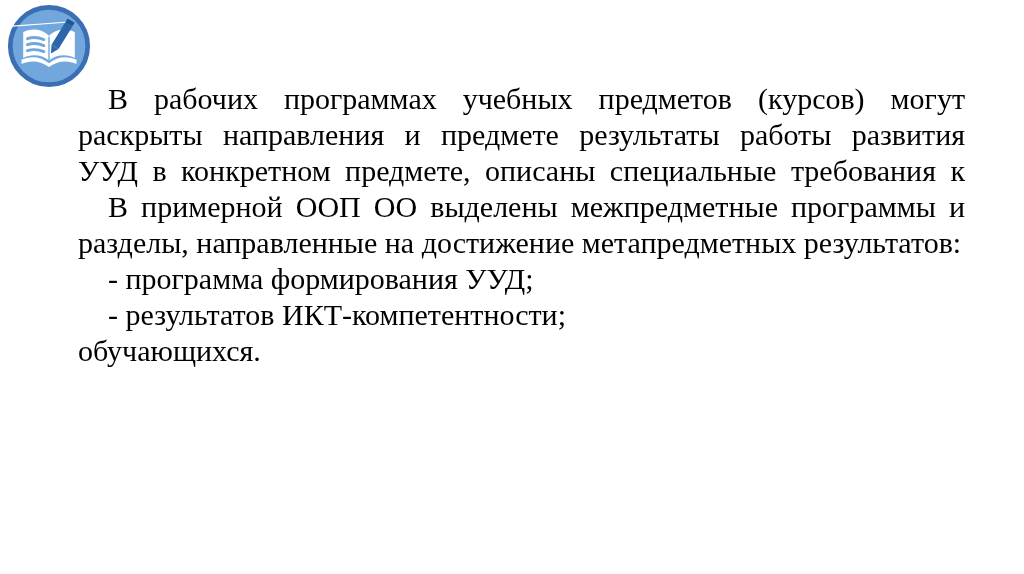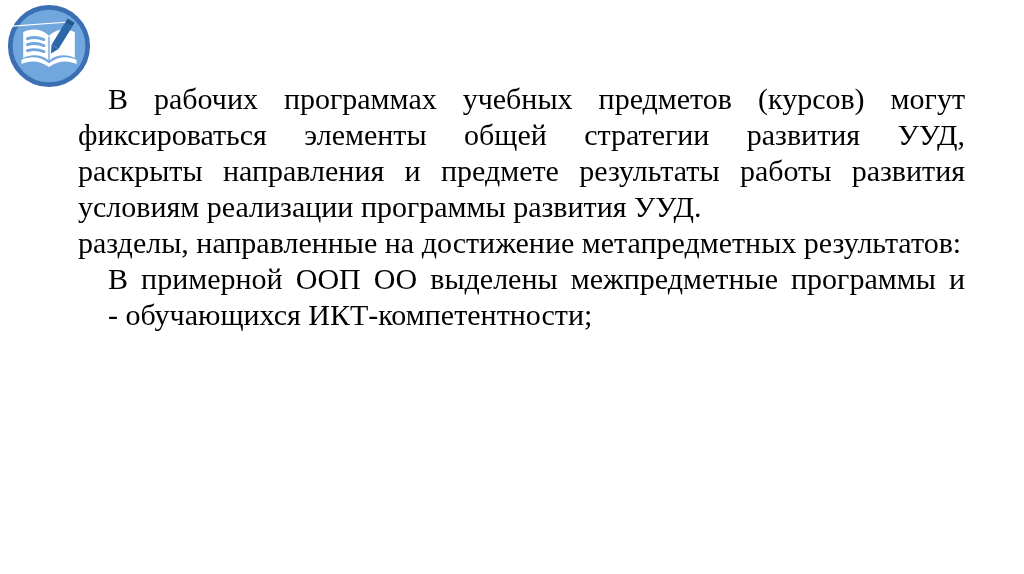--- a/index.html
+++ b/index.html
@@ -80,25 +80,26 @@
         <line x1="57" y1="51" x2="73" y2="25" stroke="#2C66A9" stroke-width="9.5"></line>
         <polygon points="61.05,53.5 52.95,48.5 52.3,58.7" fill="#2C66A9"></polygon>
         <line x1="73" y1="25" x2="75.8" y2="20.4" stroke="#24578F" stroke-width="9.5"></line>
         <line x1="77.05,27.49" x2="68.95" y2="22.51" y1="27.49" stroke="#ffffff" stroke-width="1.2"></line>
       </g>
     </svg>
   </div>
 
   <div class="textblock">
     <div class="line j i">В рабочих программах учебных предметов (курсов) могут</div>
-    <div class="line j">фиксироваться элементы общей стратегии развития УУД,</div>
     <div class="line j">раскрыты направления и предмете результаты работы развития</div>
-    <div class="line">условиям реализации программы развития УУД.</div>
+    <div class="line j">УУД в конкретном предмете, описаны специальные требования к</div>
+    <div class="line j i">В примерной ООП ОО выделены межпредметные программы и</div>
     <div class="line">разделы, направленные на достижение метапредметных результатов:</div>
-    <div class="line j i">В примерной ООП ОО выделены межпредметные программы и</div>
-    <div class="line i">- обучающихся ИКТ-компетентности;</div>
+    <div class="line i">- программа формирования УУД;</div>
+    <div class="line i">- результатов ИКТ-компетентности;</div>
+    <div class="line">обучающихся.</div>
   </div>
 
   <div class="page-number">87</div>
 
   <div class="slide-bottom-edge"></div>
 
 </div>
 
 </body></html>

